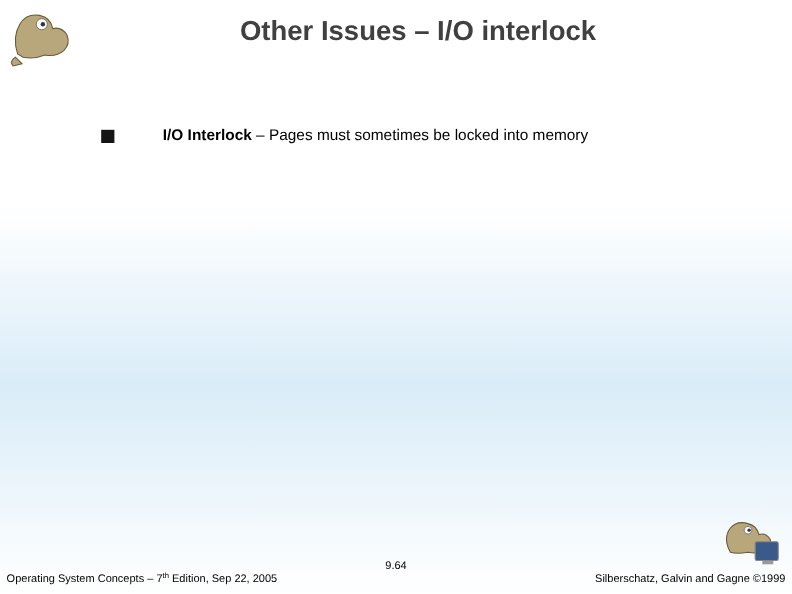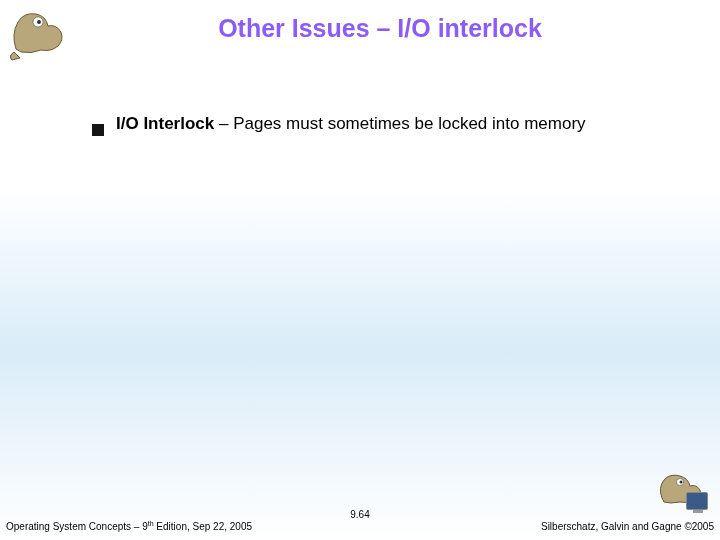--- a/index.html
+++ b/index.html
@@ -29,34 +29,35 @@
     fill: #b8a77a;
     stroke: #6b5a3a;
     stroke-width: 1;
   }
   .dino-eye { fill: #fff; stroke: #333; stroke-width: 0.5; }
   .dino-pupil { fill: #333; }
   .title {
     text-align: center;
     font-size: 25px;
     font-weight: bold;
-    color: #8b5cf6;
+    color: #404040;
     padding-top: 14px;
     padding-left: 40px;
   }
   .content {
     padding: 70px 100px 0 92px;
   }
   .bullet-item {
     display: flex;
-    align-items: flex-end;
+    align-items: center;
     margin-bottom: 34px;
-    font-size: 17px;
+    font-size: 14px;
     color: #000;
     line-height: 1.35;
+    gap: 32px;
   }
   .bullet-box {
     width: 12px;
     height: 12px;
     background: #151515;
     flex-shrink: 0;
     margin-right: 12px;
     margin-top: 4px;
   }
   .bullet-text { flex: 1; }
@@ -127,16 +128,16 @@
 </div>
 
 <svg class="dino-right" viewBox="0 0 60 40">
   <path class="dino-body" d="M 8 30 Q 4 20 10 12 Q 16 5 26 8 Q 34 10 36 18 Q 42 16 46 22 Q 48 28 42 32 Q 35 36 26 34 Q 16 36 10 34 Z"></path>
   <circle class="dino-eye" cx="26" cy="14" r="3.5"></circle>
   <circle class="dino-pupil" cx="27" cy="14" r="1.5"></circle>
 </svg>
 <div class="monitor"></div>
 
 <div class="footer">
-  <div class="footer-left"><span>Operating System Concepts – 9</span><sup>th</sup><span> Edition, Sep 22, 2005</span></div>
+  <div class="footer-left"><span>Operating System Concepts – 7</span><sup>th</sup><span> Edition, Sep 22, 2005</span></div>
   <div class="footer-center">9.64</div>
-  <div class="footer-right">Silberschatz, Galvin and Gagne ©2005</div>
+  <div class="footer-right">Silberschatz, Galvin and Gagne ©1999</div>
 </div>
 
 </body></html>

